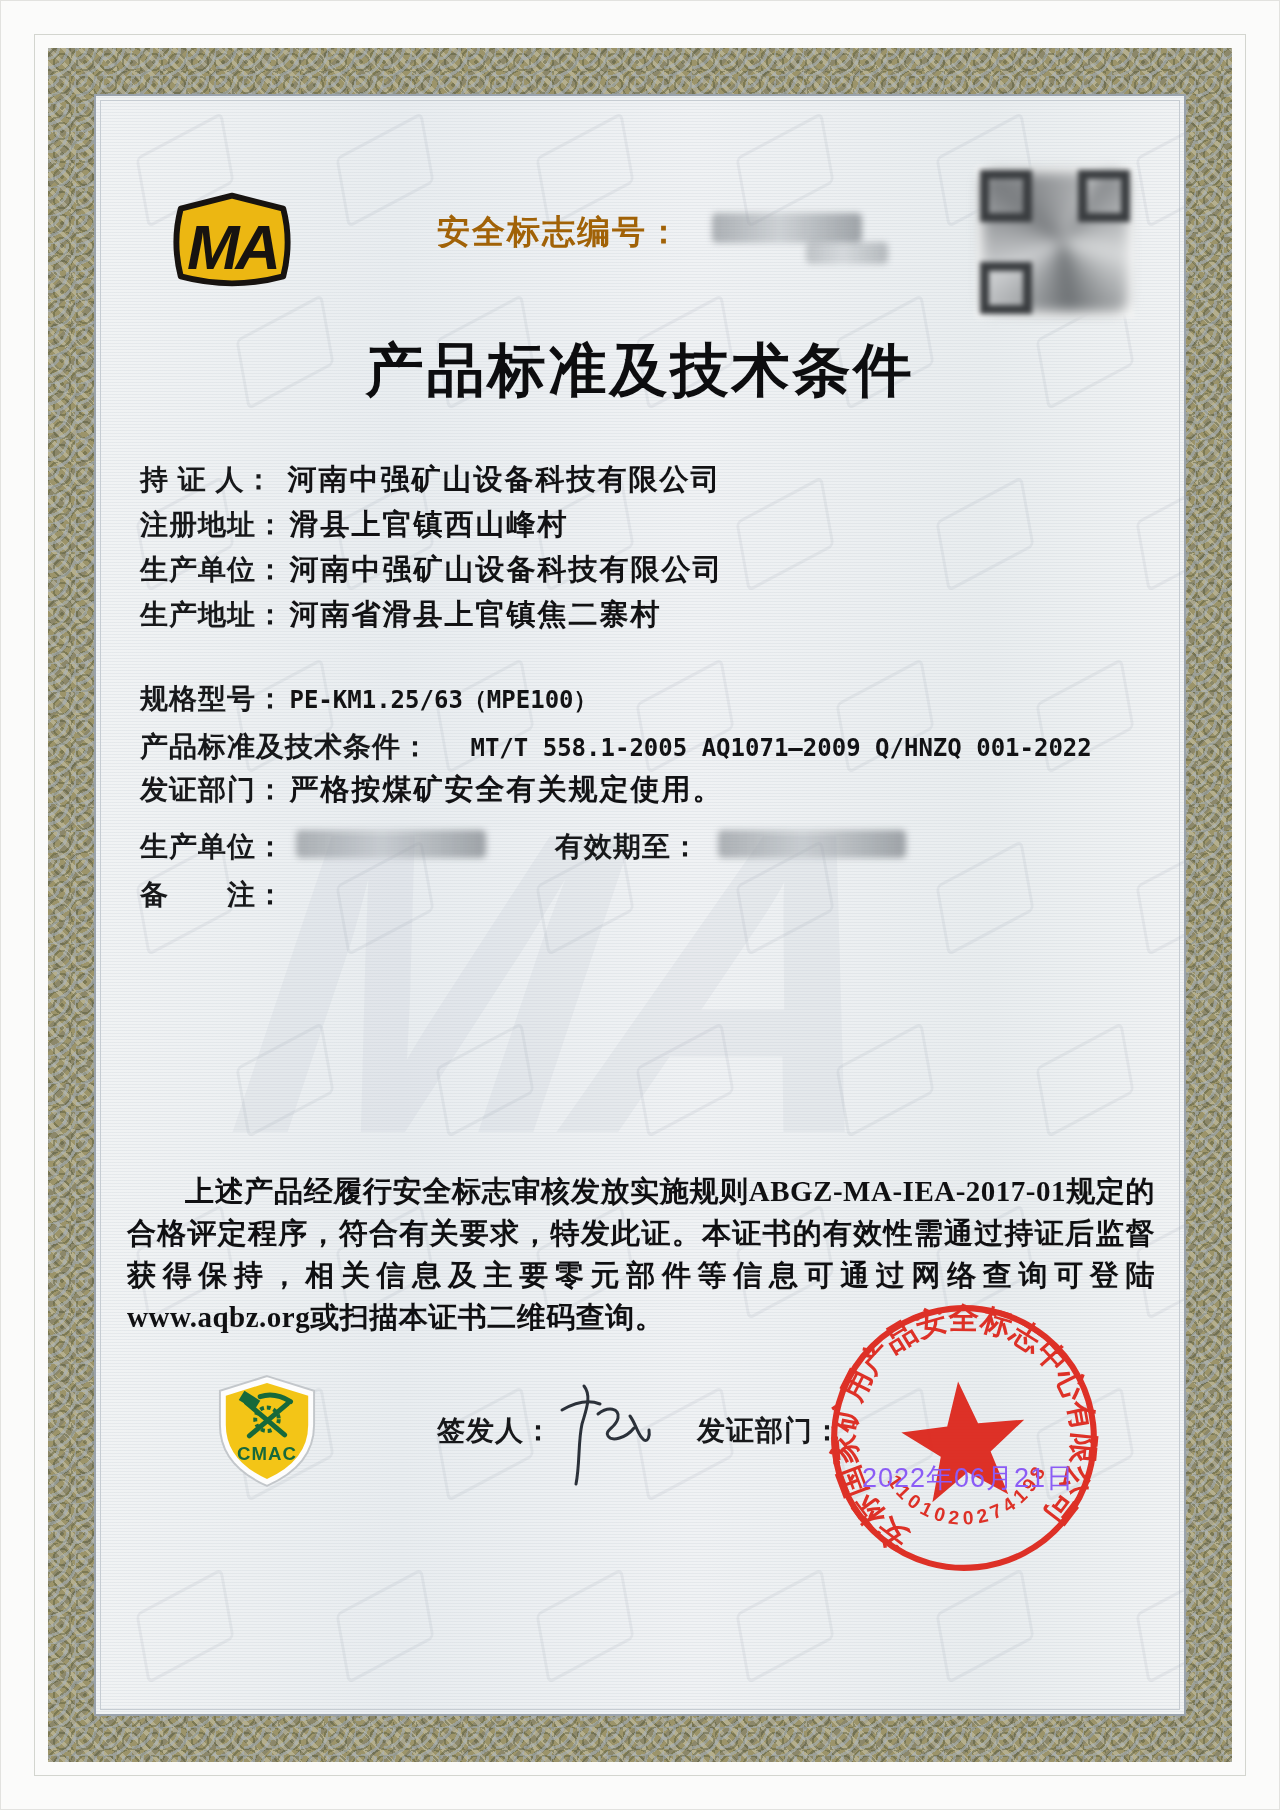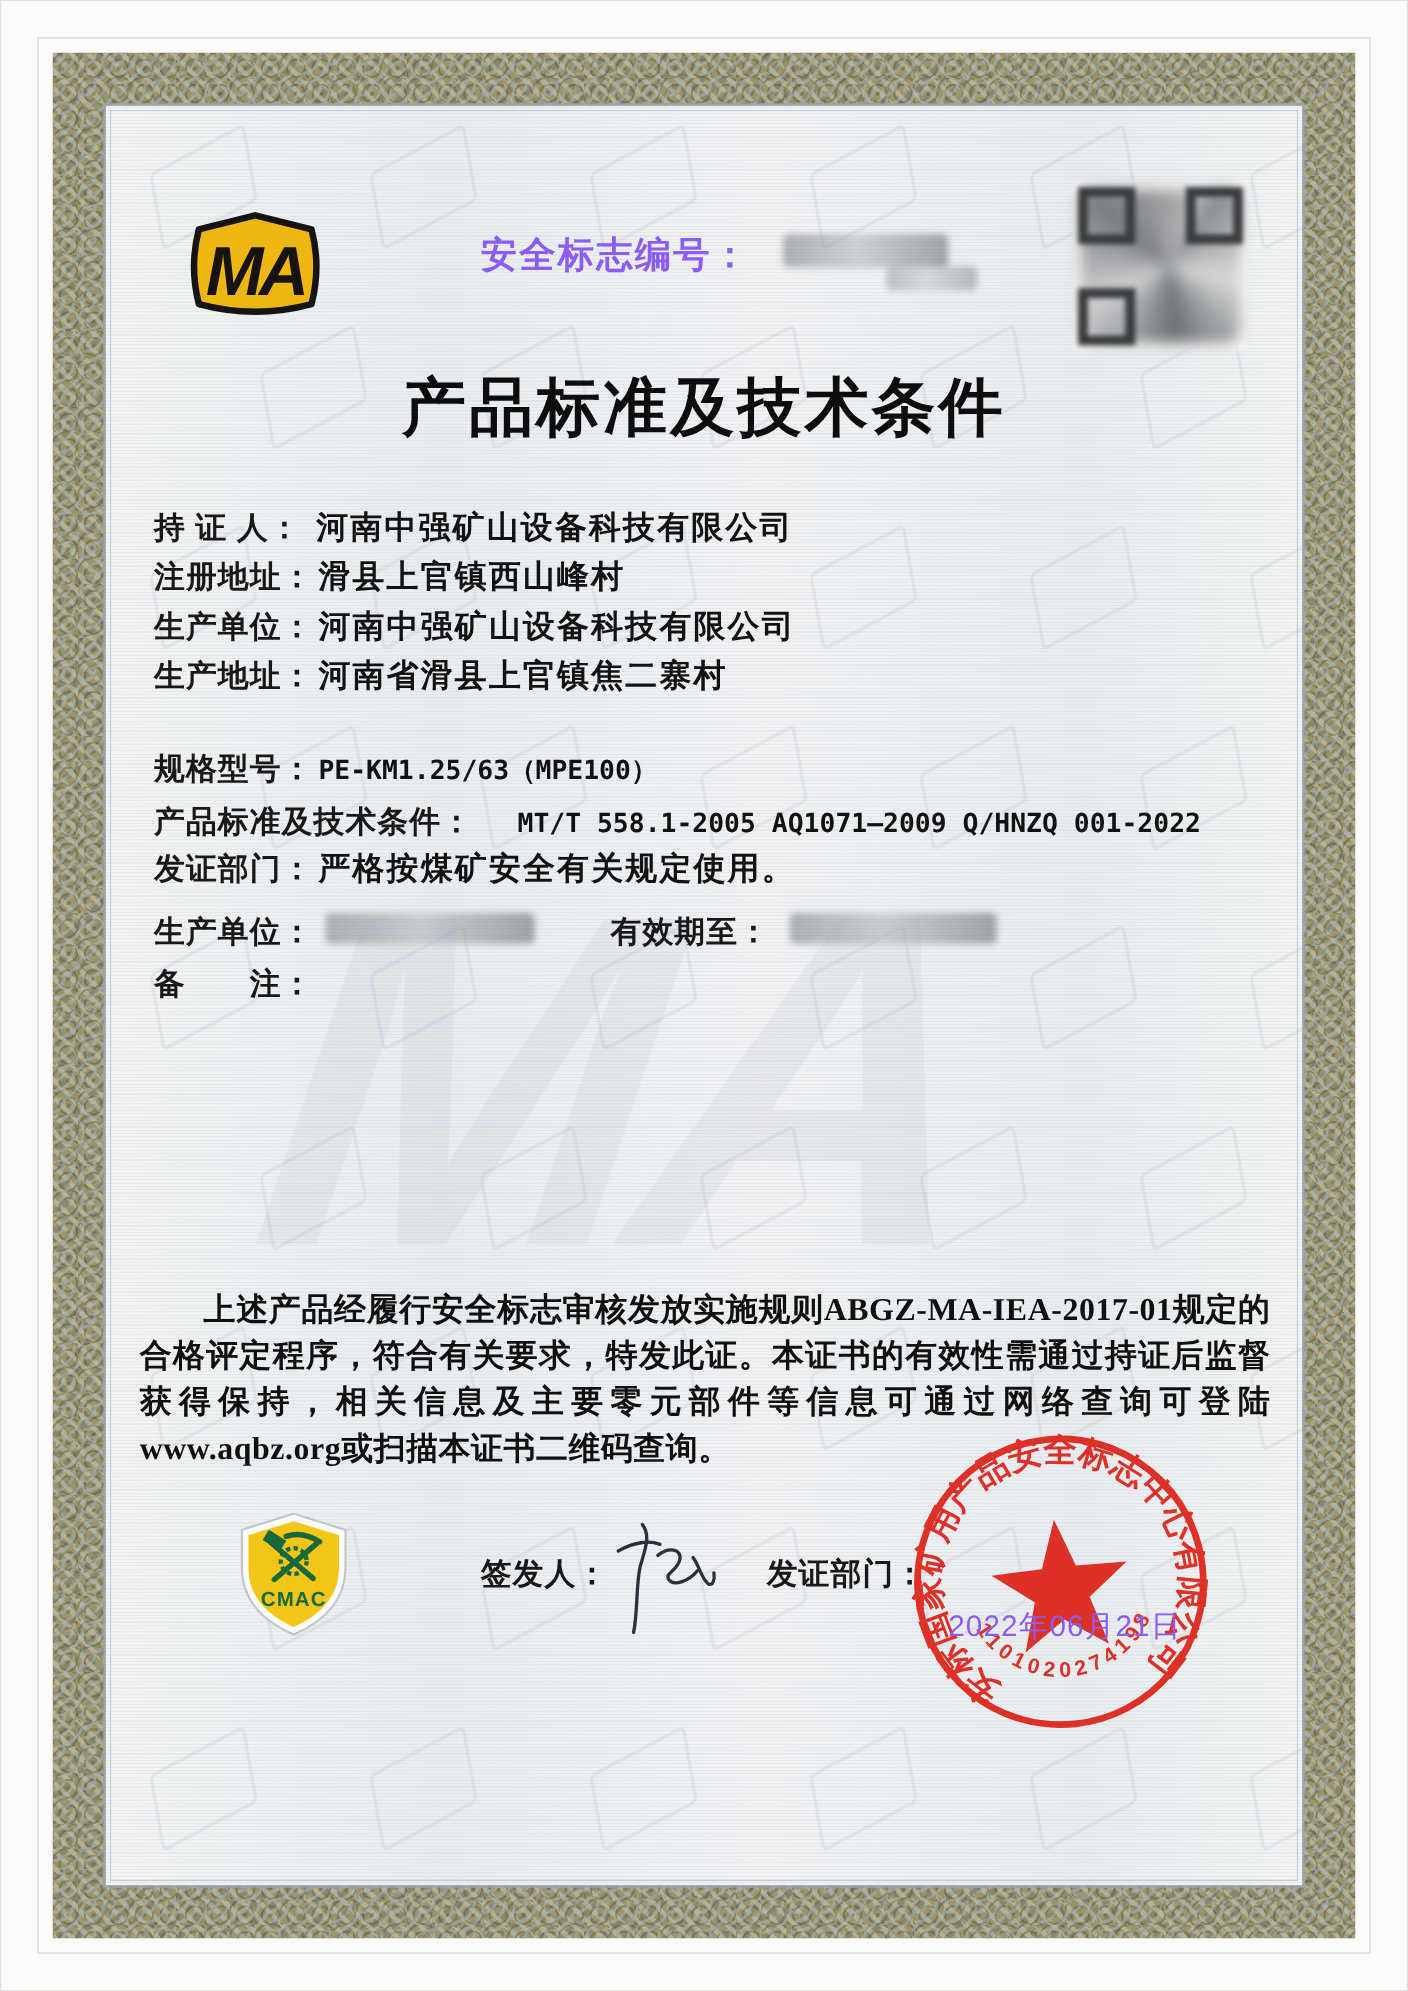--- a/index.html
+++ b/index.html
@@ -31,21 +31,21 @@
   }
   .watermarks{position:absolute;inset:96px;overflow:hidden;pointer-events:none;}
   .wm-tile{position:absolute;width:92px;height:62px;border:3px solid rgba(148,158,170,.13);
     border-radius:6px;transform:rotate(-28deg) skewX(-18deg);}
   .wm-big-ma{position:absolute;left:150px;top:640px;font-size:430px;font-weight:900;font-style:italic;
     color:rgba(176,186,196,.14);letter-spacing:-18px;transform:skewX(-8deg);
     font-family:"Liberation Sans","DejaVu Sans",sans-serif;}
   
   .ma-logo{position:absolute;left:168px;top:192px;width:128px;height:100px;}
   .safety-no-label{position:absolute;left:437px;top:210px;font-size:33px;font-weight:700;
-    letter-spacing:2px;color:#8b5cf6;}
+    letter-spacing:2px;color:#a16207;}
   .redact{position:absolute;border-radius:5px;filter:blur(3px);
     background:linear-gradient(90deg,rgba(118,124,130,.55),rgba(168,173,178,.45) 45%,rgba(108,114,120,.6));}
   .redact-no{left:712px;top:213px;width:150px;height:30px;}
   .redact-no2{left:806px;top:242px;width:82px;height:22px;opacity:.7;}
   .redact-issue{left:296px;top:830px;width:190px;height:28px;}
   .redact-valid{left:718px;top:830px;width:188px;height:28px;}
   .qr-blur{position:absolute;left:976px;top:166px;width:158px;height:152px;background:#f5f6f6;filter:blur(2.5px);}
   .qswirl{position:absolute;inset:6px;border-radius:12px;filter:blur(6px);
     background:conic-gradient(from 30deg at 55% 50%, #85888b, #d7d9da 20%, #6d7174 40%, #ced0d2 60%, #7a7d80 78%, #b7b9bb);}
   .qcorner{position:absolute;width:34px;height:34px;border:9px solid #3a3d40;}

